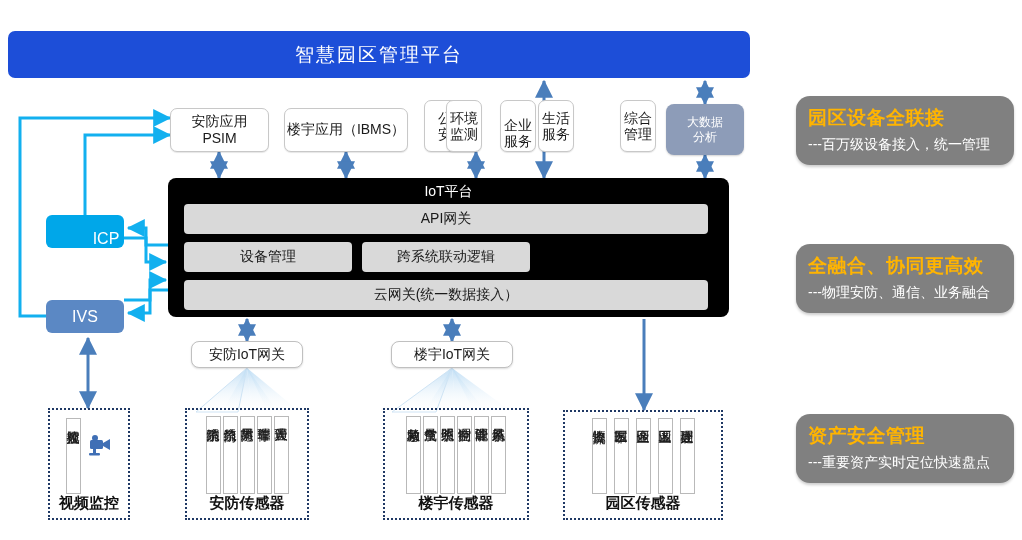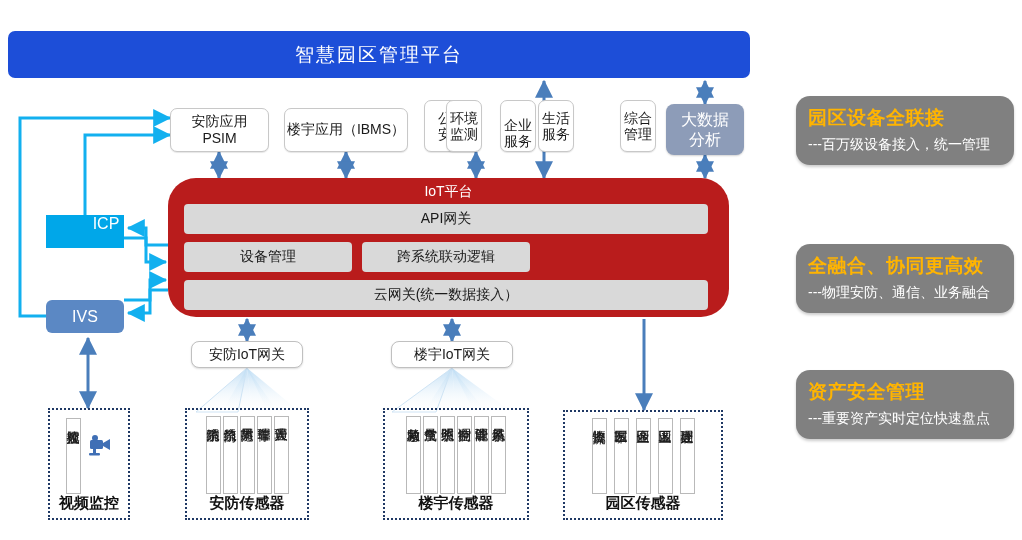--- a/index.html
+++ b/index.html
@@ -20,41 +20,41 @@
   .appbox{
     background:#ffffff;border:1px solid #c8c8c8;border-radius:7px;
     display:flex;align-items:center;justify-content:center;
     text-align:center;color:#1a1a1a;font-size:14px;line-height:1.22;
     box-shadow:0 1px 1px rgba(0,0,0,.10);
   }
   .appbox.small{font-size:14px;line-height:1.15;padding:2px 3px;}
 
   
   .bigdata{
-    background:#8d9cb8;border-radius:8px;color:#ffffff;font-size:16px;
+    background:#8d9cb8;border-radius:8px;color:#ffffff;font-size:12px;
     display:flex;align-items:center;justify-content:center;text-align:center;
     line-height:1.2;box-shadow:0 1px 2px rgba(0,0,0,.18);
   }
 
   
   .icp{
     left:46px;top:215px;width:78px;height:33px;background:#00a7e9;
-    border-radius:0;color:#ffffff;font-size:16px;
-    display:flex;align-items:flex-start;justify-content:center;padding-left:42px;
+    border-radius:6px;color:#ffffff;font-size:16px;
+    display:flex;align-items:flex-end;justify-content:center;padding-left:42px;
   }
   .ivs{
     left:46px;top:300px;width:78px;height:33px;background:#5b88c4;
     border-radius:6px;color:#ffffff;font-size:16px;
     display:flex;align-items:center;justify-content:center;
   }
 
   
   .iot{
     left:168px;top:178px;width:561px;height:139px;
-    background:#b91c1c;border-radius:28px;
+    background:#000000;border-radius:8px;
   }
   .iot-title{
     position:absolute;left:0;top:5px;width:100%;text-align:center;
     color:#ffffff;font-size:14px;
   }
   .iot-row{position:absolute;display:flex;gap:10px;}
   .iot-cell{
     background:#d9d9d9;border-radius:4px;color:#1a1a1a;font-size:14px;
     display:flex;align-items:center;justify-content:center;text-align:center;
   }
@@ -296,18 +296,18 @@
   <div class="abs feature" style="top:96px;">
     <div class="feature-title">园区设备全联接</div>
     <div class="feature-sub">---百万级设备接入，统一管理</div>
   </div>
 
   <div class="abs feature" style="top:244px;">
     <div class="feature-title">全融合、协同更高效</div>
     <div class="feature-sub">---物理安防、通信、业务融合</div>
   </div>
 
-  <div class="abs feature" style="top:370px;">
+  <div class="abs feature" style="top:414px;">
     <div class="feature-title">资产安全管理</div>
     <div class="feature-sub">---重要资产实时定位快速盘点</div>
   </div>
 
 </div>
 
 </body></html>

